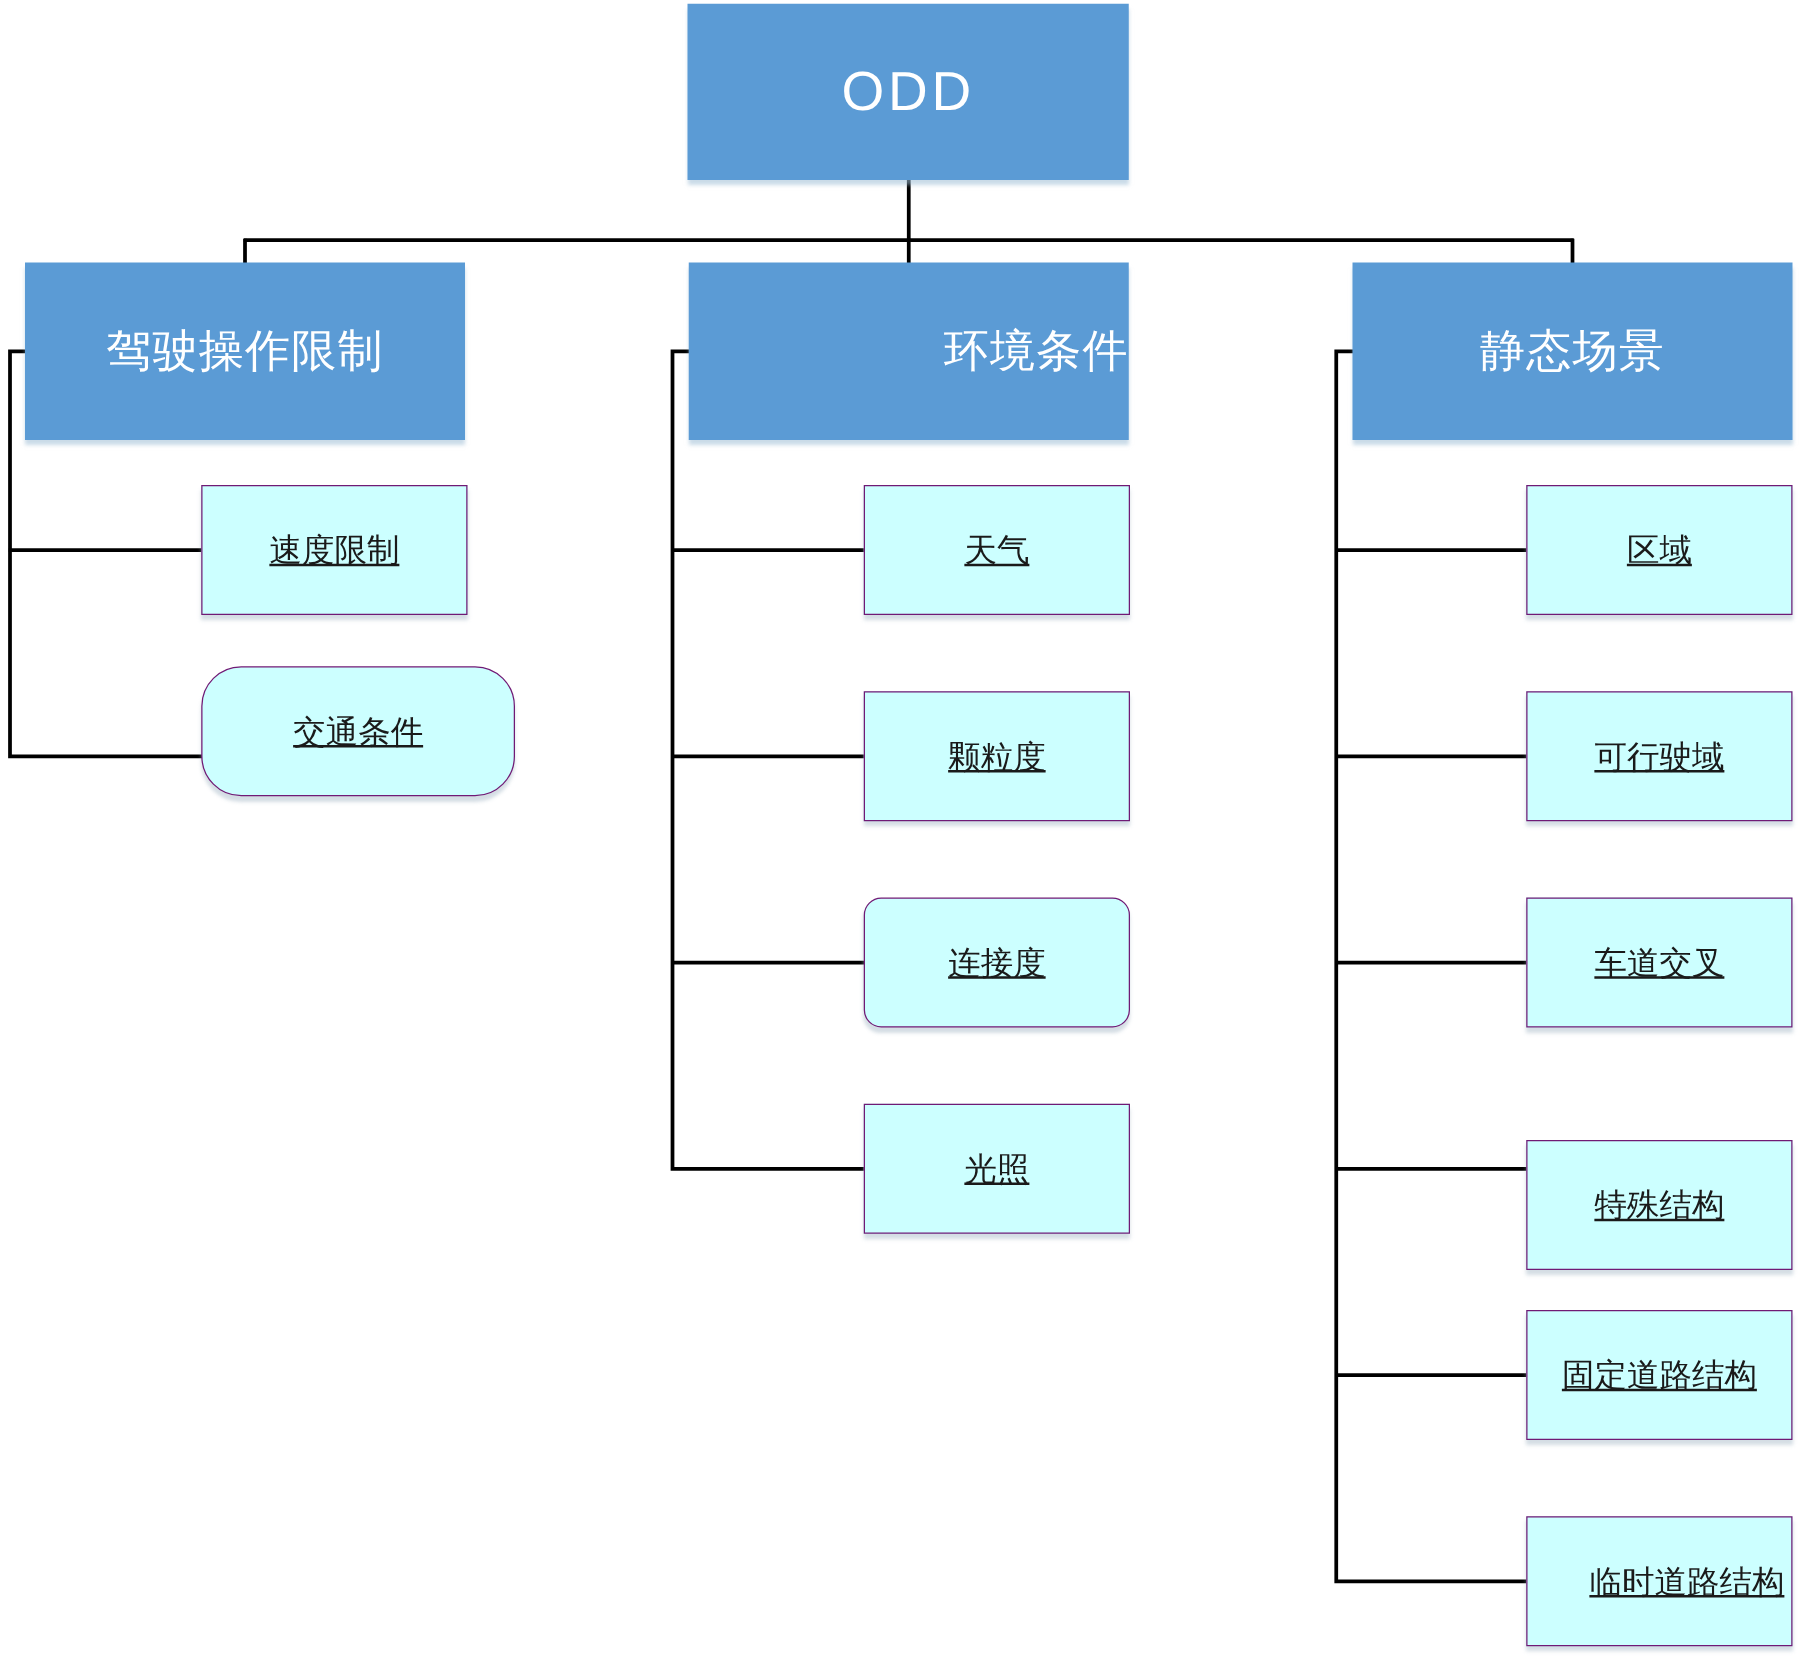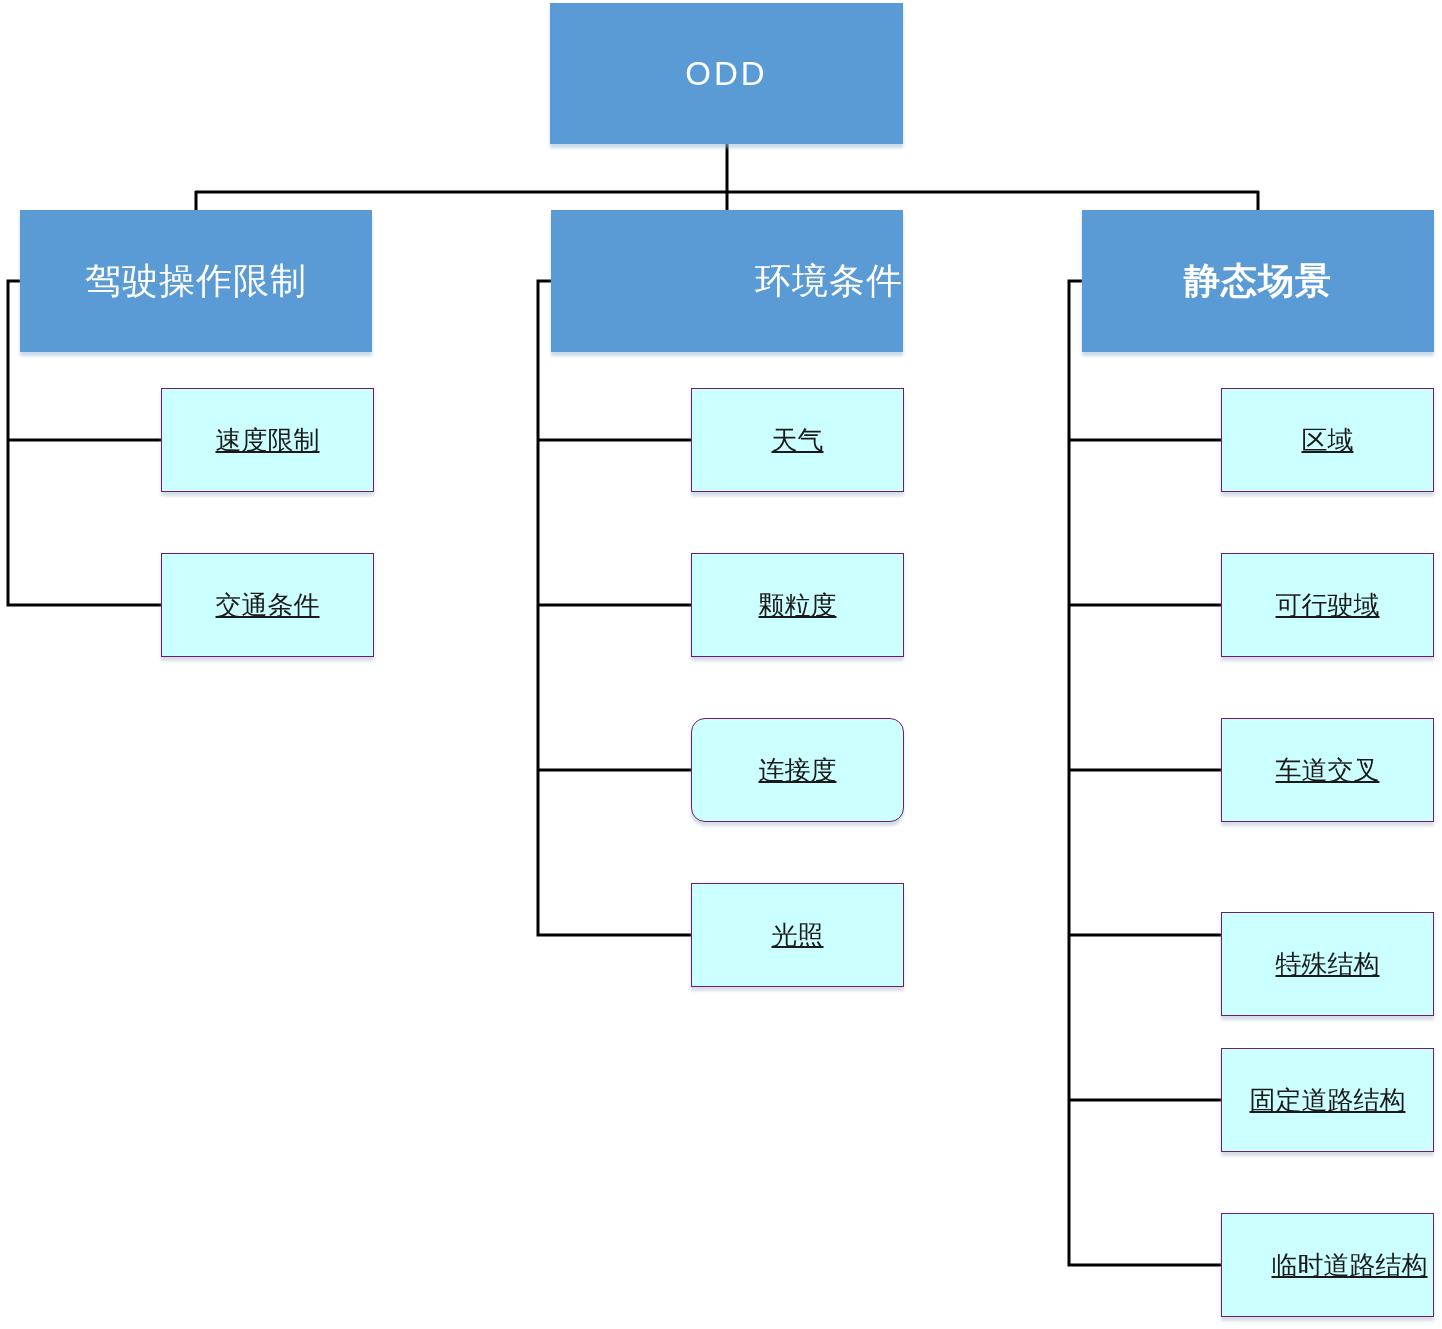--- a/index.html
+++ b/index.html
@@ -3,21 +3,21 @@
 <meta charset="utf-8">
 <style>
   html,body{margin:0;padding:0;background:#ffffff;}
   body{font-family:"Liberation Sans","DejaVu Sans",sans-serif;}
   .stage{position:relative;width:1442px;height:1329px;background:#ffffff;overflow:hidden;}
   .connectors{position:absolute;left:0;top:0;width:1442px;height:1329px;z-index:1;}
   .connectors line,.connectors polyline{stroke:var(--connector,#000000);stroke-width:3;fill:none;}
   .node{position:absolute;z-index:2;display:flex;align-items:center;justify-content:center;
         text-align:center;box-sizing:border-box;}
   .node-root{background:var(--root-fill,#5B9BD5);color:var(--root-text,#FFFFFF);
-        font-size:33px;font-weight:400;letter-spacing:3px;
+        font-size:44px;font-weight:400;letter-spacing:3px;
         box-shadow:0 4px 3px rgba(158,190,214,0.55);}
   .node-branch{background:var(--branch-fill,#5B9BD5);color:var(--root-text,#FFFFFF);
         font-size:36px;font-weight:400;letter-spacing:1px;
         box-shadow:0 4px 3px rgba(158,190,214,0.55);}
   .node-leaf{background:var(--leaf-fill,#CCFFFF);color:var(--leaf-text,#1A1A1A);
         font-size:26px;border:1px solid #701a75;
         box-shadow:0 4px 3px rgba(160,180,195,0.45);text-decoration:underline;}
 </style>
 </head>
 <body>
@@ -51,28 +51,28 @@
   <div class="node node-root" style="left:550px;top:3px;width:353px;height:141px;">
     <span>ODD</span>
   </div>
 
   <div class="node node-branch" style="left:20px;top:210px;width:352px;height:142px;">
     <span>驾驶操作限制</span>
   </div>
   <div class="node node-branch" style="left:551px;top:210px;width:352px;height:142px;justify-content:flex-end;">
     <span>环境条件</span>
   </div>
-  <div class="node node-branch" style="left:1082px;top:210px;width:352px;height:142px;font-weight:bold;">
+  <div class="node node-branch" style="left:1082px;top:210px;width:352px;height:142px;">
     <span>静态场景</span>
   </div>
 
   <div class="node node-leaf" style="left:161px;top:388px;width:213px;height:104px;">
     <span>速度限制</span>
   </div>
-  <div class="node node-leaf" style="left:161px;top:553px;width:213px;height:104px;">
+  <div class="node node-leaf" style="left:161px;top:533px;width:251px;height:104px;border-radius:32px;">
     <span>交通条件</span>
   </div>
 
   <div class="node node-leaf" style="left:691px;top:553px;width:213px;height:104px;">
     <span>颗粒度</span>
   </div>
   <div class="node node-leaf" style="left:691px;top:388px;width:213px;height:104px;">
     <span>天气</span>
   </div>
   <div class="node node-leaf" style="left:691px;top:718px;width:213px;height:104px;border-radius:14px;">

